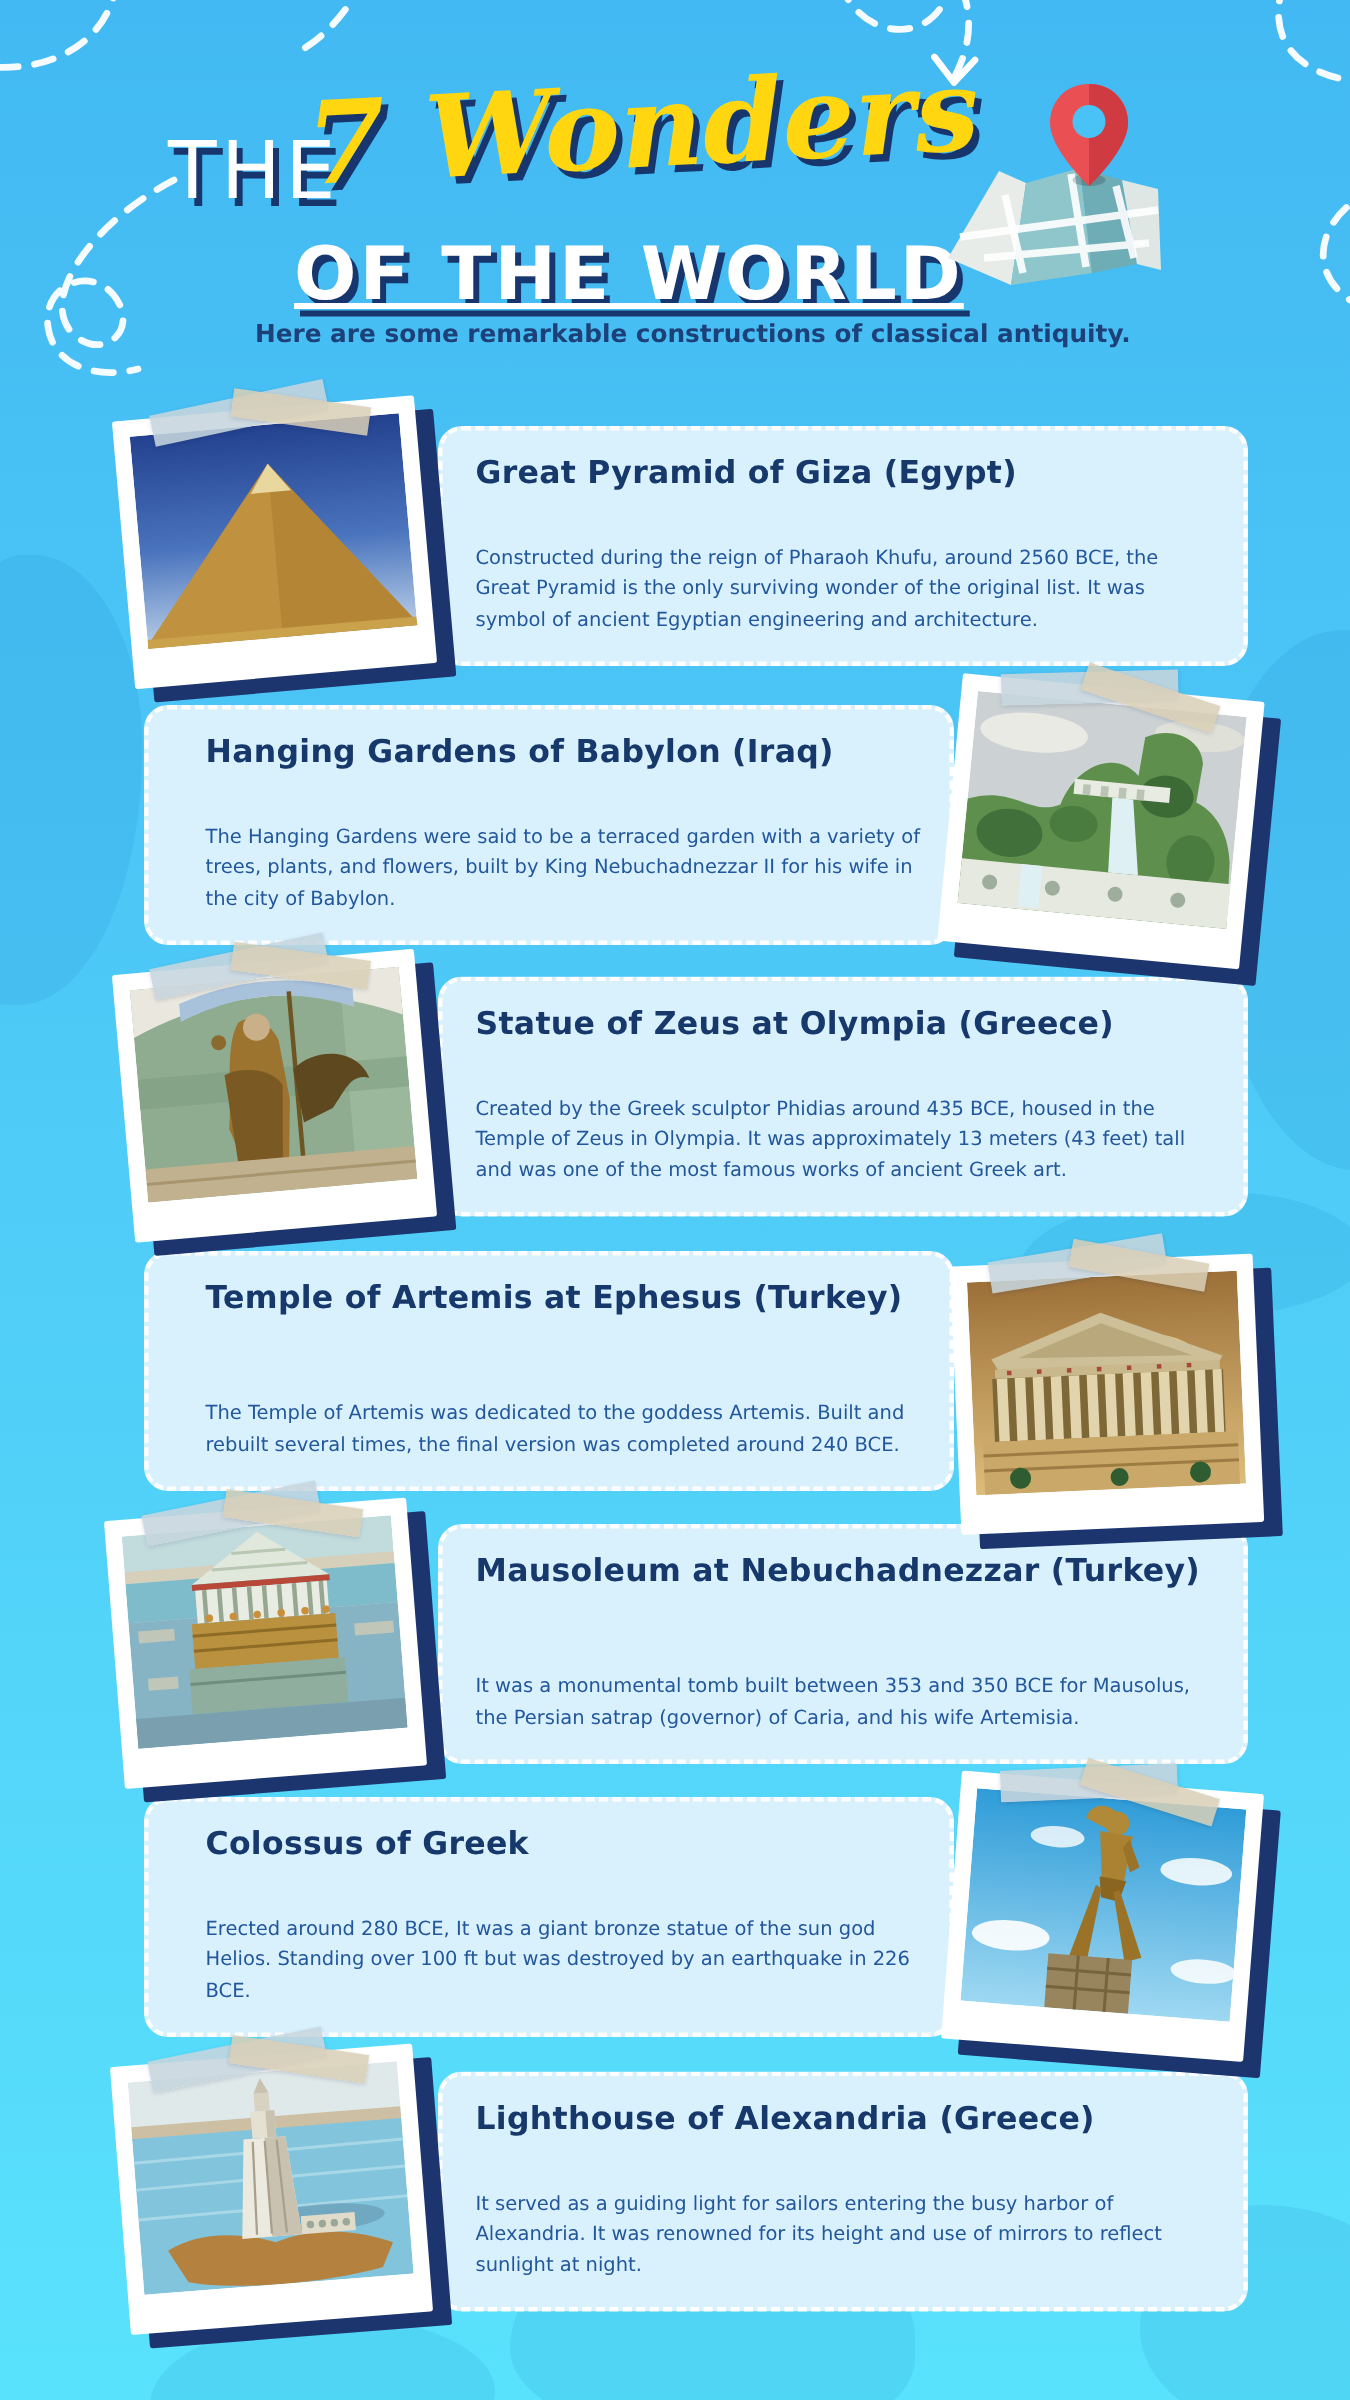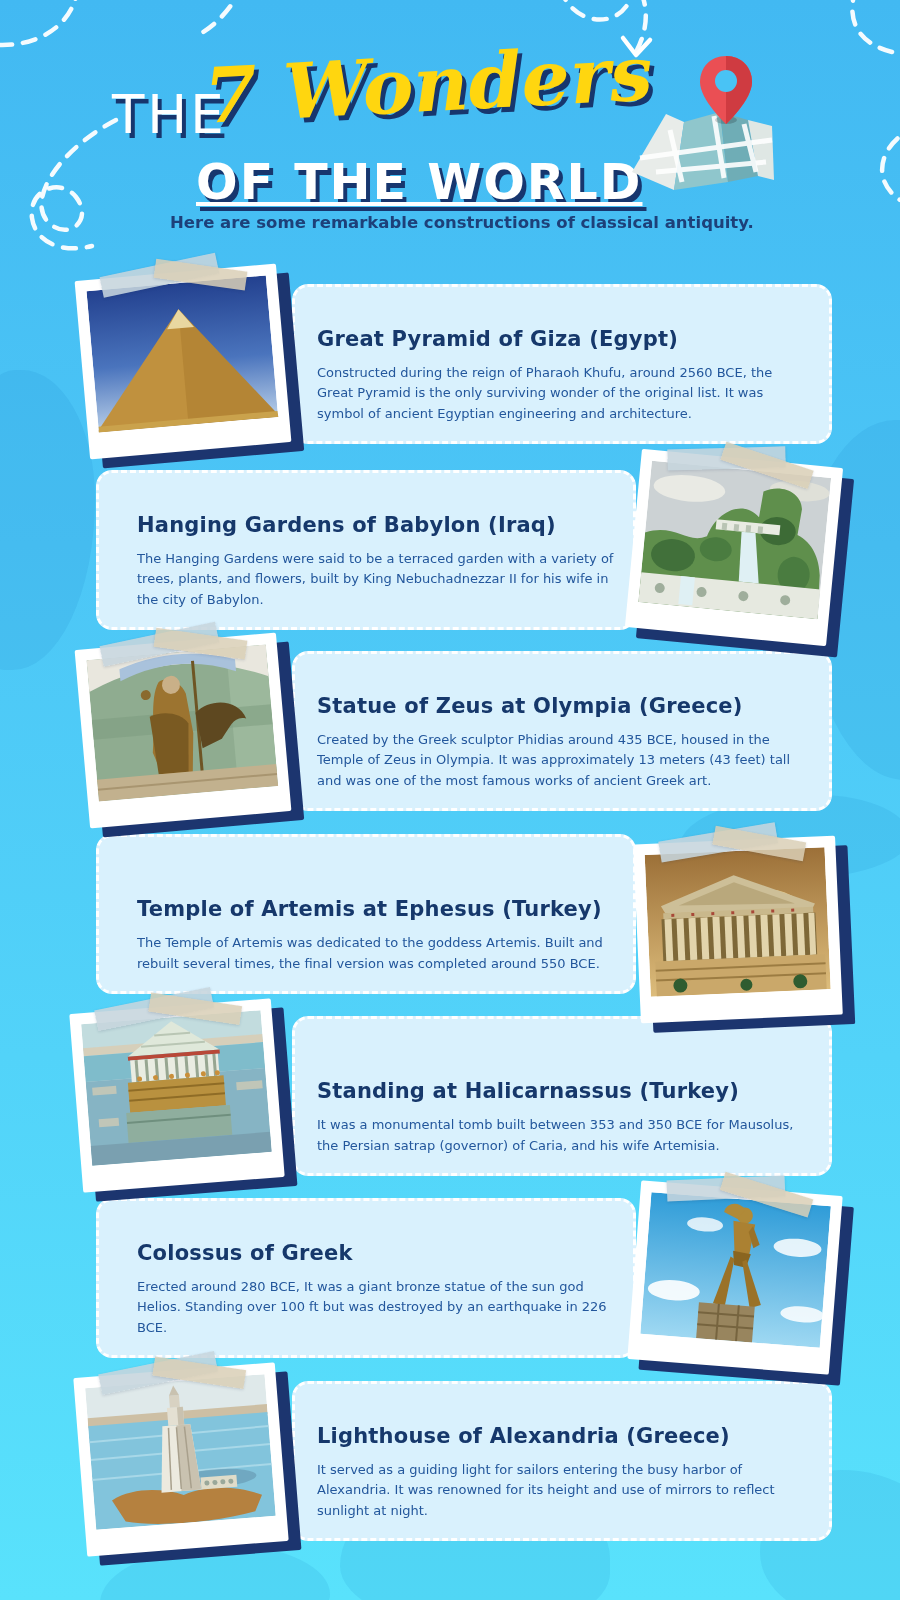--- a/index.html
+++ b/index.html
@@ -19,23 +19,23 @@
   .t-script{position:absolute;left:204px;top:40px;font-family:"DejaVu Serif",serif;font-style:italic;
          font-weight:700;font-size:76px;color:#ffd60f;text-shadow:4px 5px 0 #17366e;transform:rotate(-3deg);}
   .t-world{position:absolute;left:196px;top:154px;font-size:49px;font-weight:800;color:#fff;
          letter-spacing:2px;text-shadow:4px 5px 0 #17366e;text-decoration:underline;}
   .t-sub{position:absolute;left:170px;top:213px;width:700px;
          font-size:16.5px;font-weight:700;color:#1d4079;}
   .mapicon{position:absolute;left:626px;top:54px;}
   
   .card{position:absolute;width:540px;min-height:160px;background:#d9f1fd;
         border:3px dashed #ffffff;border-radius:16px;box-sizing:border-box;
-        display:flex;flex-direction:column;justify-content:flex-end;gap:12px;z-index:2;}
+        display:flex;flex-direction:column;justify-content:space-between;gap:12px;z-index:2;}
   .cardA{left:292px;padding:16px 24px 16px 22px;}
-  .cardB{left:96px;padding:28px 16px 16px 38px;}
+  .cardB{left:96px;padding:16px 16px 16px 38px;}
   .w-title{margin:0;font-size:21px;font-weight:800;color:#16386b;letter-spacing:.2px;}
   .w-body{margin:0;font-size:13px;line-height:1.6;color:#23579c;}
   
   .polaroid{position:absolute;width:202px;z-index:3;transform:rotate(var(--rot,0deg));}
   .frame{background:#ffffff;padding:11px 11px 26px;border-radius:2px;
          box-shadow:12px 10px 0 #1c356f;}
   .frame svg{display:block;width:180px;height:142px;}
   .tape{position:absolute;z-index:5;width:118px;height:21px;top:-9px;left:26px;
         background:rgba(198,213,221,0.88);transform:rotate(-7deg);
         box-shadow:0 1px 3px rgba(20,40,80,0.15);}
@@ -170,21 +170,21 @@
         <path d="M104,62 C120,48 148,52 154,72 C142,68 138,78 128,90 L108,98 Z" fill="#5e4820"></path>
         <circle cx="56" cy="40" r="5" fill="#8a6a2e"></circle>
         <rect x="0" y="120" width="180" height="22" fill="#c2b18e"></rect>
         <line x1="0" y1="130" x2="180" y2="130" stroke="#a89570" stroke-width="2"></line>
       </svg>
     </div>
   </figure>
 
   <section class="card cardB" style="top:834px">
     <h2 class="w-title">Temple of Artemis at Ephesus (Turkey)</h2>
-    <p class="w-body">The Temple of Artemis was dedicated to the goddess Artemis. Built and rebuilt several times, the final version was completed around 550 BCE.</p>
+    <p class="w-body">The Temple of Artemis was dedicated to the goddess Artemis. Built and rebuilt several times, the final version was completed around 240 BCE.</p>
   </section>
   <figure class="polaroid" style="left:637px;top:840px;--rot:-2.5deg;margin:0">
     <div class="tape"></div>
     <div class="tape b"></div>
     <div class="frame">
       <svg viewBox="0 0 180 142" preserveAspectRatio="none">
         <defs>
             <linearGradient id="skyT" x1="0" y1="0" x2="0" y2="1">
           <stop offset="0" stop-color="#9c7038"></stop>
               <stop offset="1" stop-color="#ddbd7c"></stop>
@@ -224,21 +224,21 @@
         <line x1="6" y1="116" x2="176" y2="116" stroke="#9c7c42" stroke-width="2"></line>
         <line x1="6" y1="126" x2="176" y2="126" stroke="#9c7c42" stroke-width="2"></line>
         <circle cx="30" cy="132" r="7" fill="#2f5c30"></circle>
           <circle cx="96" cy="134" r="6" fill="#2f5c30"></circle>
           <circle cx="150" cy="133" r="7" fill="#2f5c30"></circle>
       </svg>
     </div>
   </figure>
 
   <section class="card cardA" style="top:1016px">
-    <h2 class="w-title">Standing at Halicarnassus (Turkey)</h2>
+    <h2 class="w-title">Mausoleum at Nebuchadnezzar (Turkey)</h2>
     <p class="w-body">It was a monumental tomb built between 353 and 350 BCE for Mausolus, the Persian satrap (governor) of Caria, and his wife Artemisia.</p>
   </section>
   <figure class="polaroid" style="left:76px;top:1006px;--rot:-4.5deg;margin:0">
     <div class="tape"></div>
     <div class="tape b"></div>
     <div class="frame">
       <svg viewBox="0 0 180 142" preserveAspectRatio="none">
         <rect width="180" height="142" fill="#c2dcde"></rect>
         <rect y="24" width="180" height="8" fill="#d9cdb4" opacity="0.85"></rect>
         <rect y="32" width="180" height="26" fill="#7fbccb"></rect>

